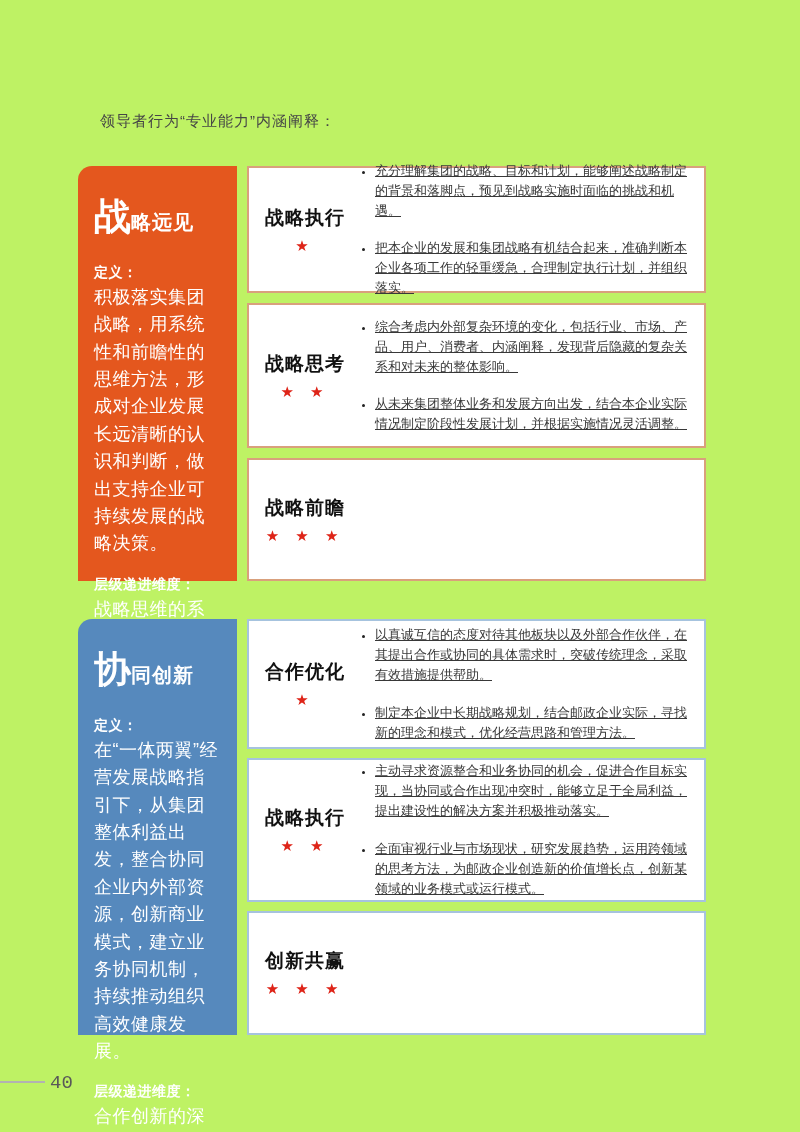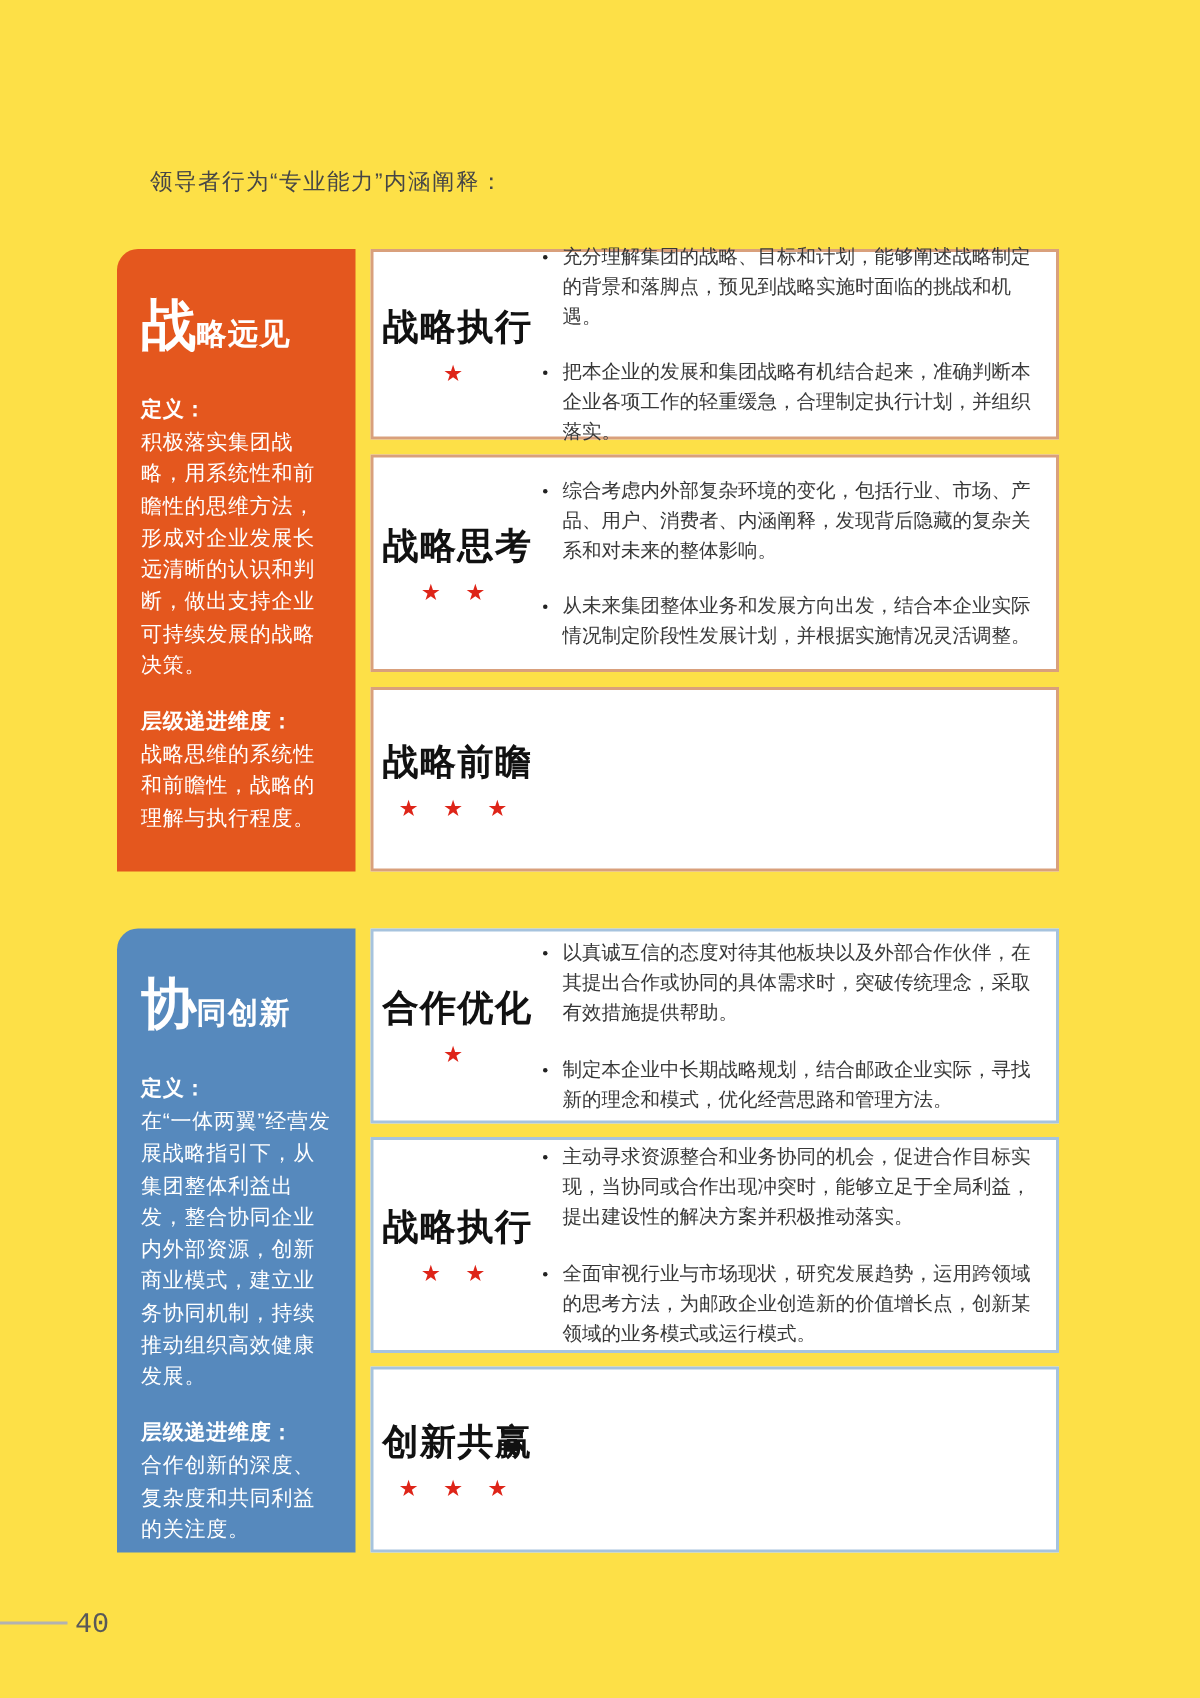--- a/index.html
+++ b/index.html
@@ -3,21 +3,21 @@
 <meta charset="utf-8">
 <style>
   * { margin: 0; padding: 0; box-sizing: border-box; }
   html, body { background: #ffffff; }
   body {
     font-family: "Liberation Sans", "DejaVu Sans", sans-serif;
     width: 800px; height: 1132px;
     position: relative;
     overflow: hidden;
   }
-  .page { position: absolute; inset: 0; background: #fde047; }
+  .page { position: absolute; inset: 0; background: #bef264; }
 
   .doc-title {
     position: absolute; left: 100px; top: 112px;
     font-size: 15px; color: #464646; letter-spacing: 1px;
   }
 
   .band {
     position: absolute; left: 78px; width: 628px;
     display: flex;
   }
@@ -31,47 +31,47 @@
     padding: 26px 15px 0 16px;
   }
   .panel-orange { background: #e4571e; }
   .panel-blue   { background: #5689bd; }
 
   .panel-title { margin-bottom: 22px; white-space: nowrap; }
   .panel-title .big  { font-size: 37px; font-weight: bold; }
   .panel-title .rest { font-size: 20px; font-weight: bold; letter-spacing: 1px; margin-top: 40px; }
 
   .panel-label { font-size: 14px; font-weight: bold; margin-bottom: 2px; letter-spacing: 0.5px; }
-  .panel-text  { font-size: 14px; line-height: 1.52; margin-bottom: 18px; letter-spacing: 0.5px; }
+  .panel-text  { font-size: 18px; line-height: 1.52; margin-bottom: 18px; letter-spacing: 0.5px; }
 
   .rows {
     margin-left: 10px; flex: 1;
     display: flex; flex-direction: column;
   }
   .band-1 .rows { gap: 10px; }
   .band-2 .rows { gap: 9px; }
 
   .level-card {
     background: #ffffff;
     border: 2px solid;
     display: flex; align-items: center;
   }
   .band-1 .level-card { border-color: #d9a07c; }
   .band-2 .level-card { border-color: #a6c3de; }
 
   .level-head { flex: 0 0 112px; text-align: center; }
-  .level-name { font-size: 24px; font-weight: bold; color: #111111; letter-spacing: 1px; }
+  .level-name { font-size: 19px; font-weight: bold; color: #111111; letter-spacing: 1px; }
   .level-stars { margin-top: 6px; font-size: 15px; letter-spacing: 6px; color: #de2418; white-space: nowrap; }
 
   .level-bullets {
     flex: 1; list-style: disc outside;
     padding-right: 13px; padding-left: 14px;
     font-size: 13px; line-height: 1.55; color: #383838;
   }
-  .level-bullets li { margin: 17px 0; }
+  .level-bullets li { margin: 17px 0; text-decoration: underline; }
   .level-bullets li::marker { color: #222; font-size: 11px; }
 
   .footer-rule {
     position: absolute; left: 0; top: 1081px;
     width: 45px; height: 2px; background: #b2b2b2;
   }
   .page-number {
     position: absolute; left: 50px; top: 1072px;
     font-size: 19px; color: #595959; font-family: Liberation Mono, monospace;
   }

